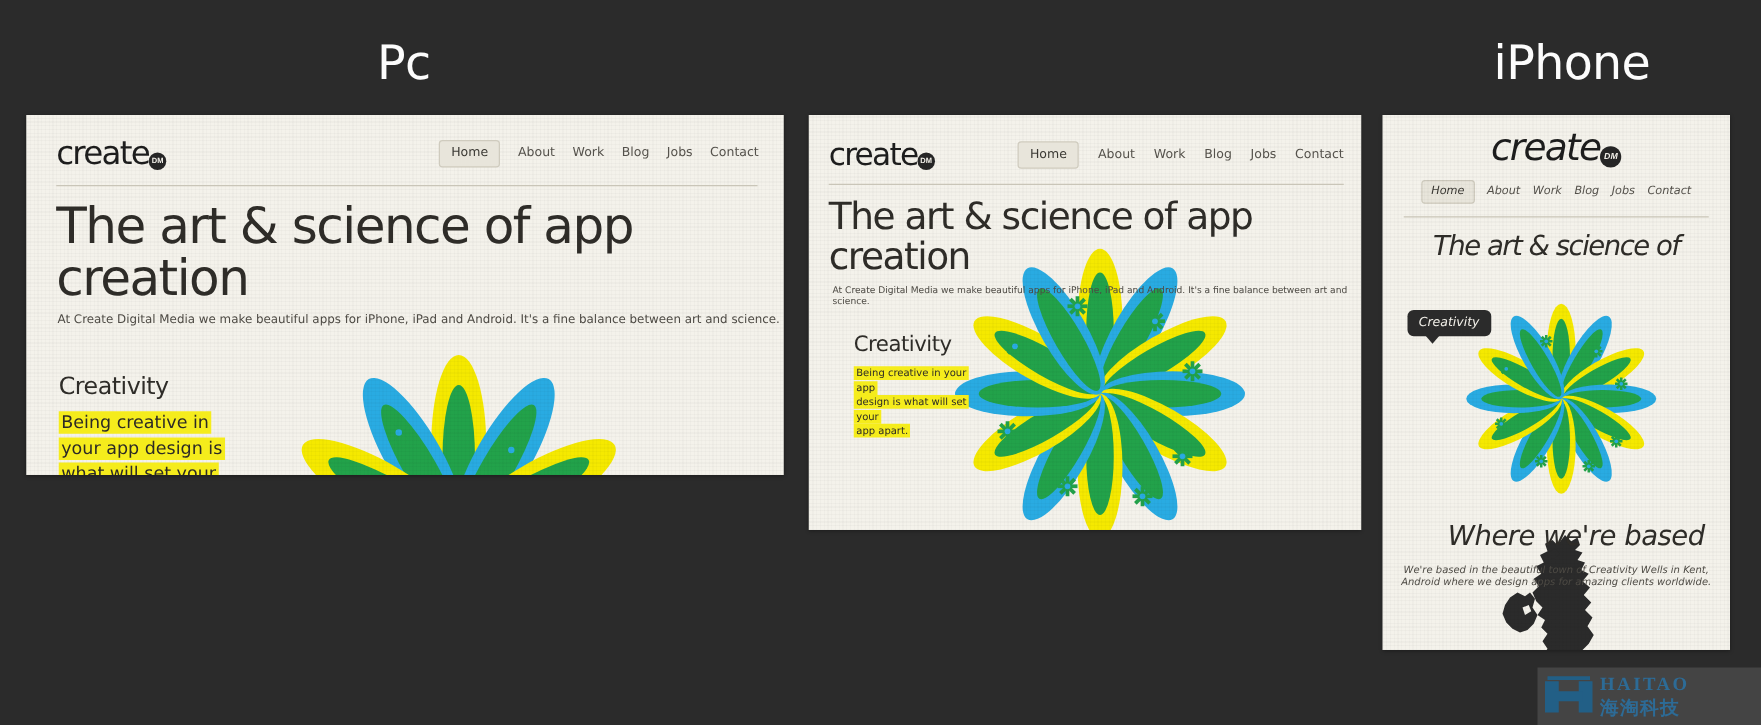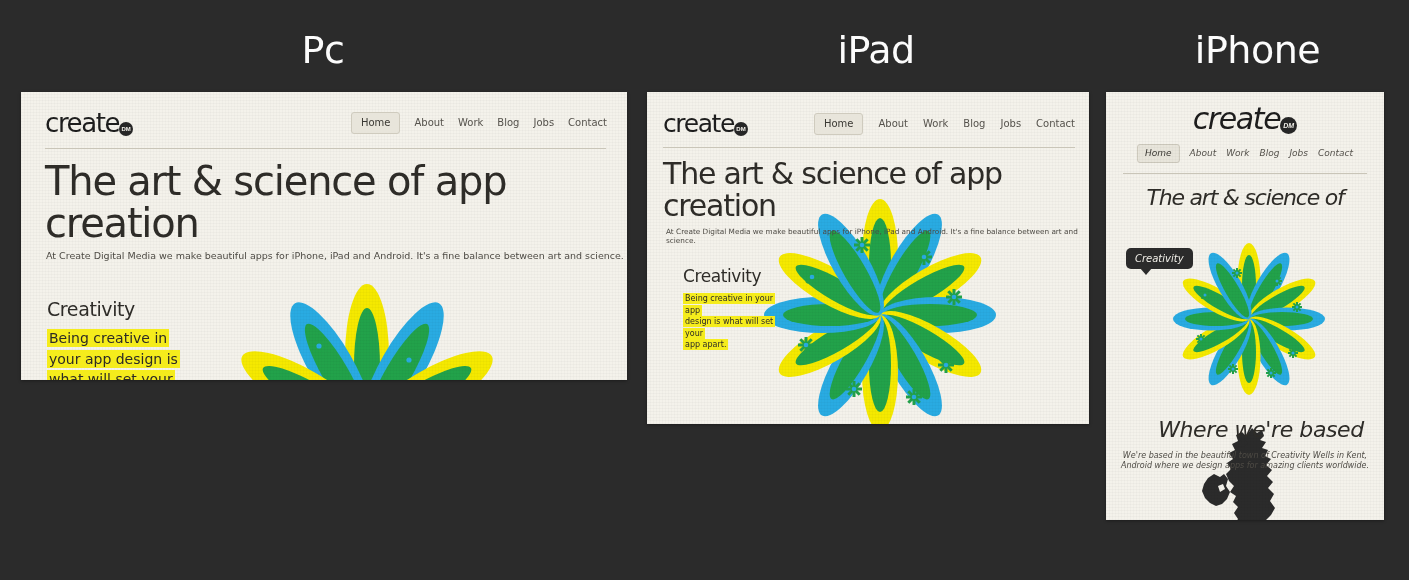--- a/index.html
+++ b/index.html
@@ -192,21 +192,20 @@
     letter-spacing: 1px; margin-top: 3px;
     font-family: "DejaVu Sans", sans-serif;
   }
 </style>
 </head>
 <body>
 
 <div class="stage">
 
   <div class="device-label" id="label-pc">Pc</div>
-  <div class="device-label" id="label-ipad">iPad</div>
   <div class="device-label" id="label-iphone">iPhone</div>
 
   <div class="panel" id="panel-pc">
 
     <div class="site-head" style="padding:18px 20px 0 24px;">
       <div class="logo" style="font-size:26px;">
         <span>create</span>
         <span class="logo-badge" style="width:14px;height:14px;font-size:6px;margin-top:7px;margin-left:0px;">DM</span>
       </div>
       <nav class="site-nav" style="gap:14px;font-size:10px;">
@@ -634,14 +633,26 @@
     <div class="ukmap" style="left:72px; top:334px; width:140px; height:120px;">
       <svg width="140" height="120" viewBox="0 0 140 120" aria-hidden="true">
         <path fill="#2b2b2b" d="M74,2 L79,7 L84,4 L86,10 L82,14 L88,16 L84,22 L90,24 L87,30 L93,33 L88,39 L94,44 L89,50 L95,56 L90,62 L96,68 L92,75 L97,82 L93,89 L88,94 L90,101 L84,105 L78,102 L74,107 L68,104 L64,109 L58,106 L56,99 L60,93 L56,87 L60,81 L55,76 L58,70 L52,66 L56,60 L51,55 L48,48 L53,43 L49,37 L55,33 L51,27 L57,24 L54,18 L60,15 L58,9 L64,6 L68,10 Z"></path>
         <path fill="#2b2b2b" d="M30,52 L36,48 L42,51 L46,48 L50,53 L48,60 L52,66 L49,73 L44,78 L38,80 L32,77 L27,72 L24,65 L26,58 Z"></path>
         <path fill="#2b2b2b" d="M60,16 L66,13 L70,17 L66,21 L60,20 Z"></path>
         <path fill="#f4f2eb" d="M40,60 L45,58 L47,63 L42,66 Z"></path>
       </svg>
     </div>
   </div>
 
+  <div id="watermark">
+    <div class="wm-mark">
+      <i style="left:0;top:4px;width:11px;height:25px;"></i>
+      <i style="right:0;top:4px;width:11px;height:25px;"></i>
+      <i style="left:8px;top:12px;width:22px;height:8px;"></i>
+      <i style="left:2px;top:0;width:34px;height:3px;"></i>
+    </div>
+    <div class="wm-text">
+      <span class="wm-en">HAITAO</span>
+      <span class="wm-cn">海淘科技</span>
+    </div>
+  </div>
 
 </div>
 
 </body></html>

